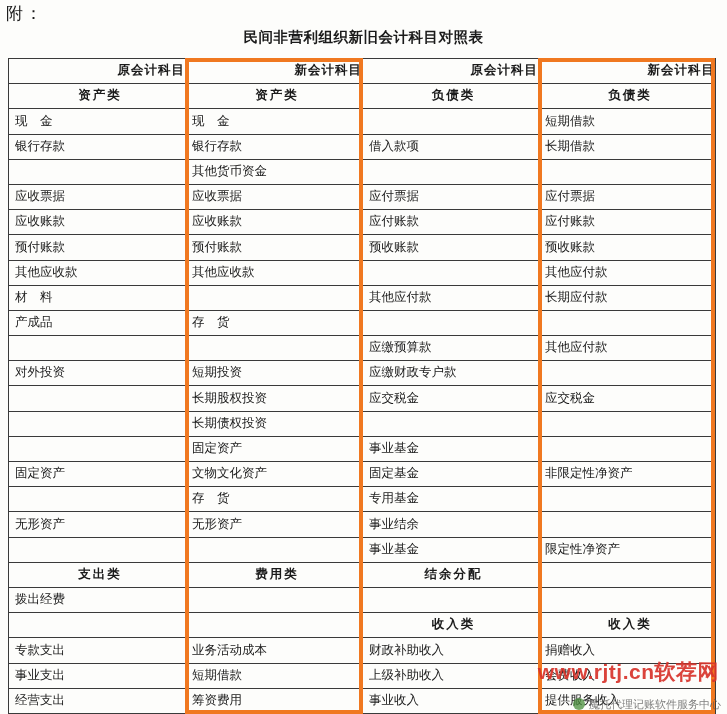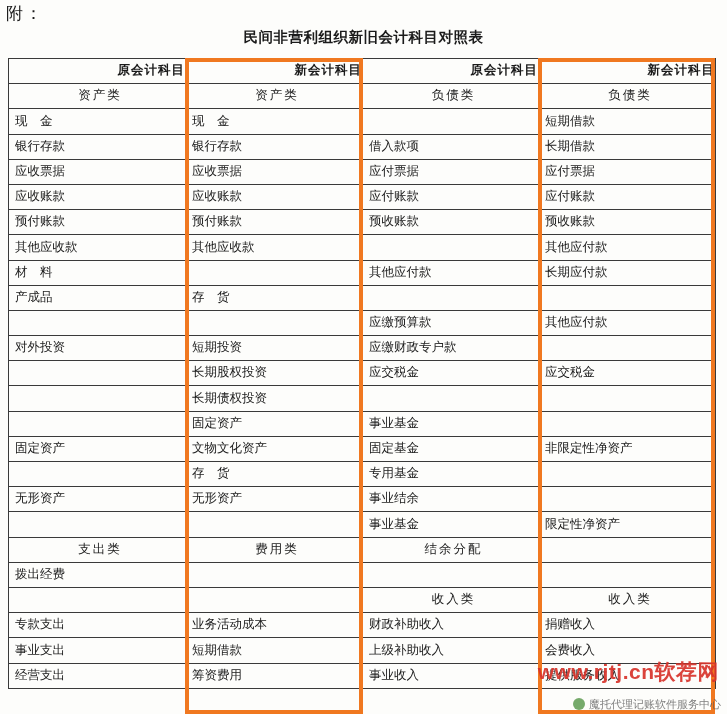--- a/index.html
+++ b/index.html
@@ -41,21 +41,21 @@
   }
   td.hdr{
     text-align:right;
     font-weight:bold;
     font-size:13px;
     padding-left:0;
     letter-spacing:1px;
   }
   td.cat{
     text-align:center;
-    font-weight:normal;
+    font-weight:bold;
     font-size:12.5px;
     padding-left:0;
     letter-spacing:2px;
     margin-top:40px;
   }
   td.empty{}
   col.c1{width:177px;}
   col.c2{width:177px;}
   col.c3{width:176px;}
   col.c4{width:177px;}
@@ -126,20 +126,26 @@
           <td class="empty"></td>
           <td class="">短期借款</td>
         </tr>
         <tr>
           <td class="">银行存款</td>
           <td class="">银行存款</td>
           <td class="">借入款项</td>
           <td class="">长期借款</td>
         </tr>
         <tr>
+          <td class="empty"></td>
+          <td class="">其他货币资金</td>
+          <td class="empty"></td>
+          <td class="empty"></td>
+        </tr>
+        <tr>
           <td class="">应收票据</td>
           <td class="">应收票据</td>
           <td class="">应付票据</td>
           <td class="">应付票据</td>
         </tr>
         <tr>
           <td class="">应收账款</td>
           <td class="">应收账款</td>
           <td class="">应付账款</td>
           <td class="">应付账款</td>

